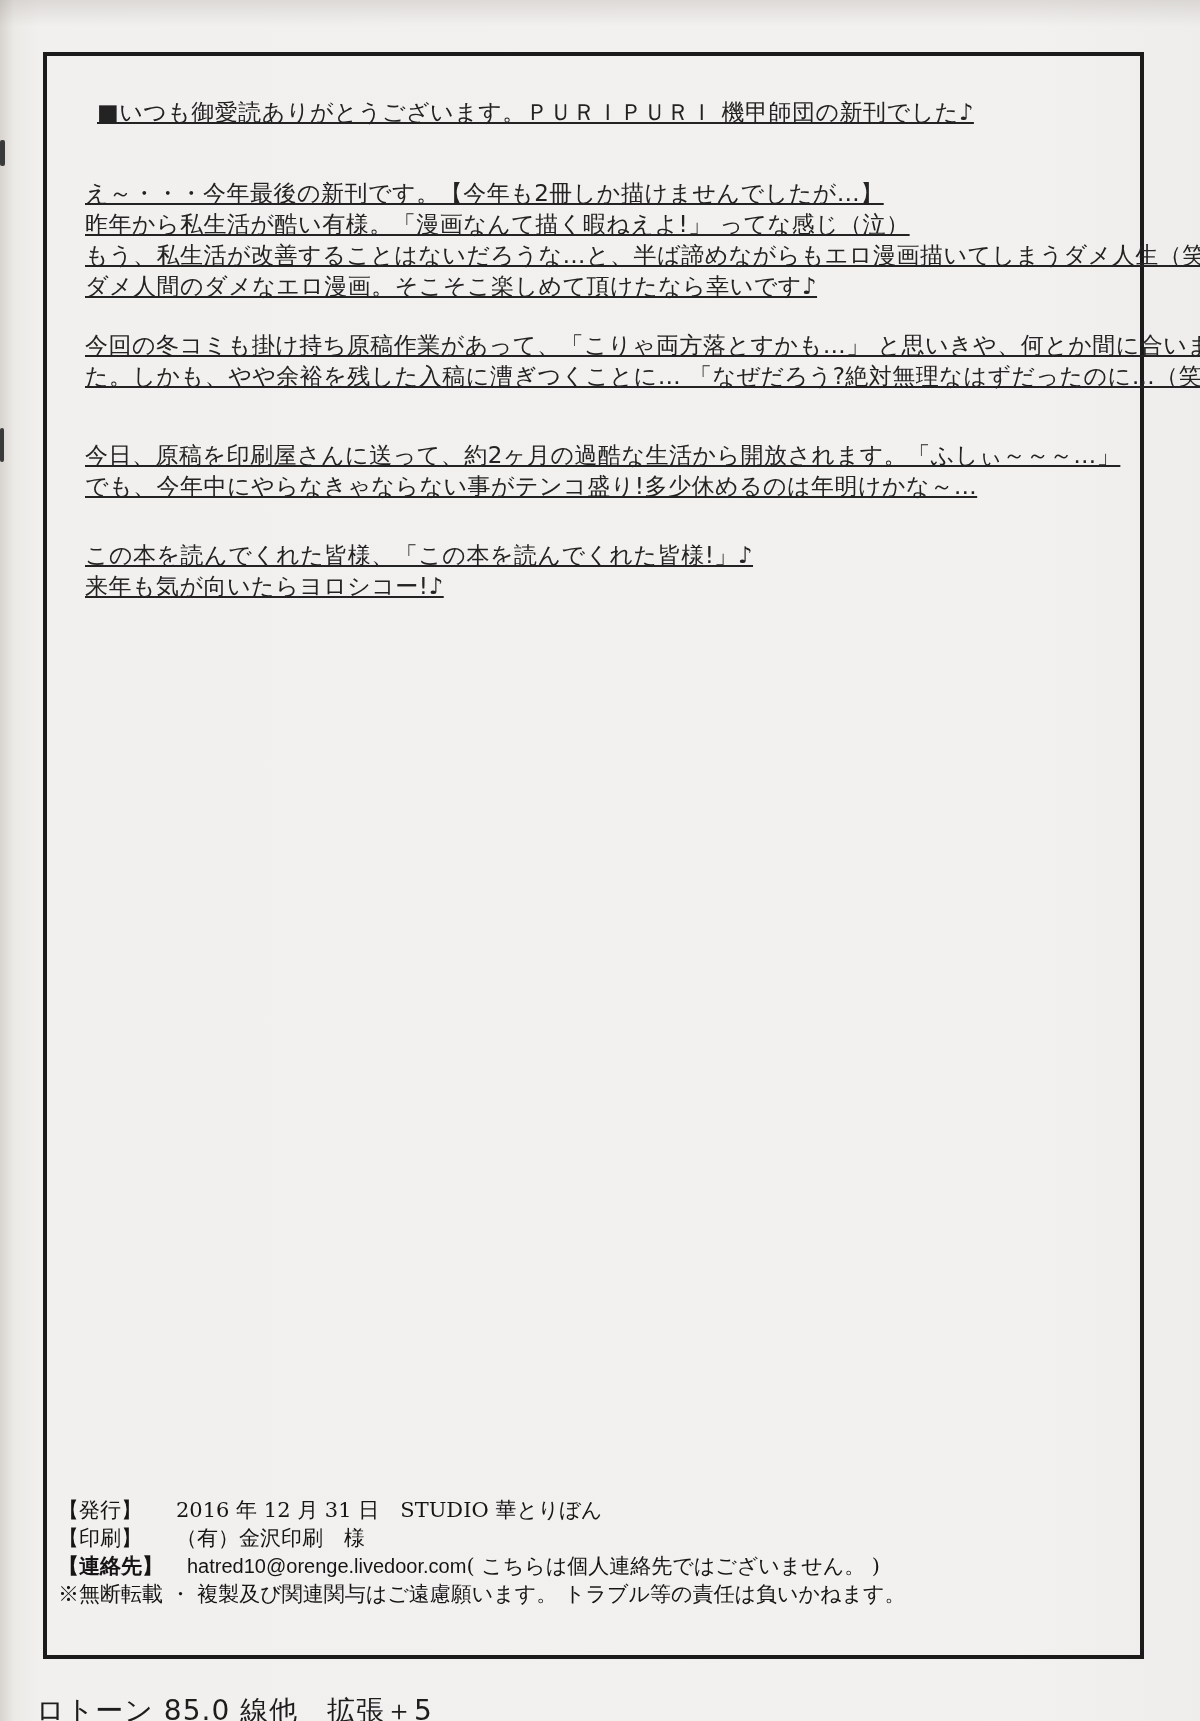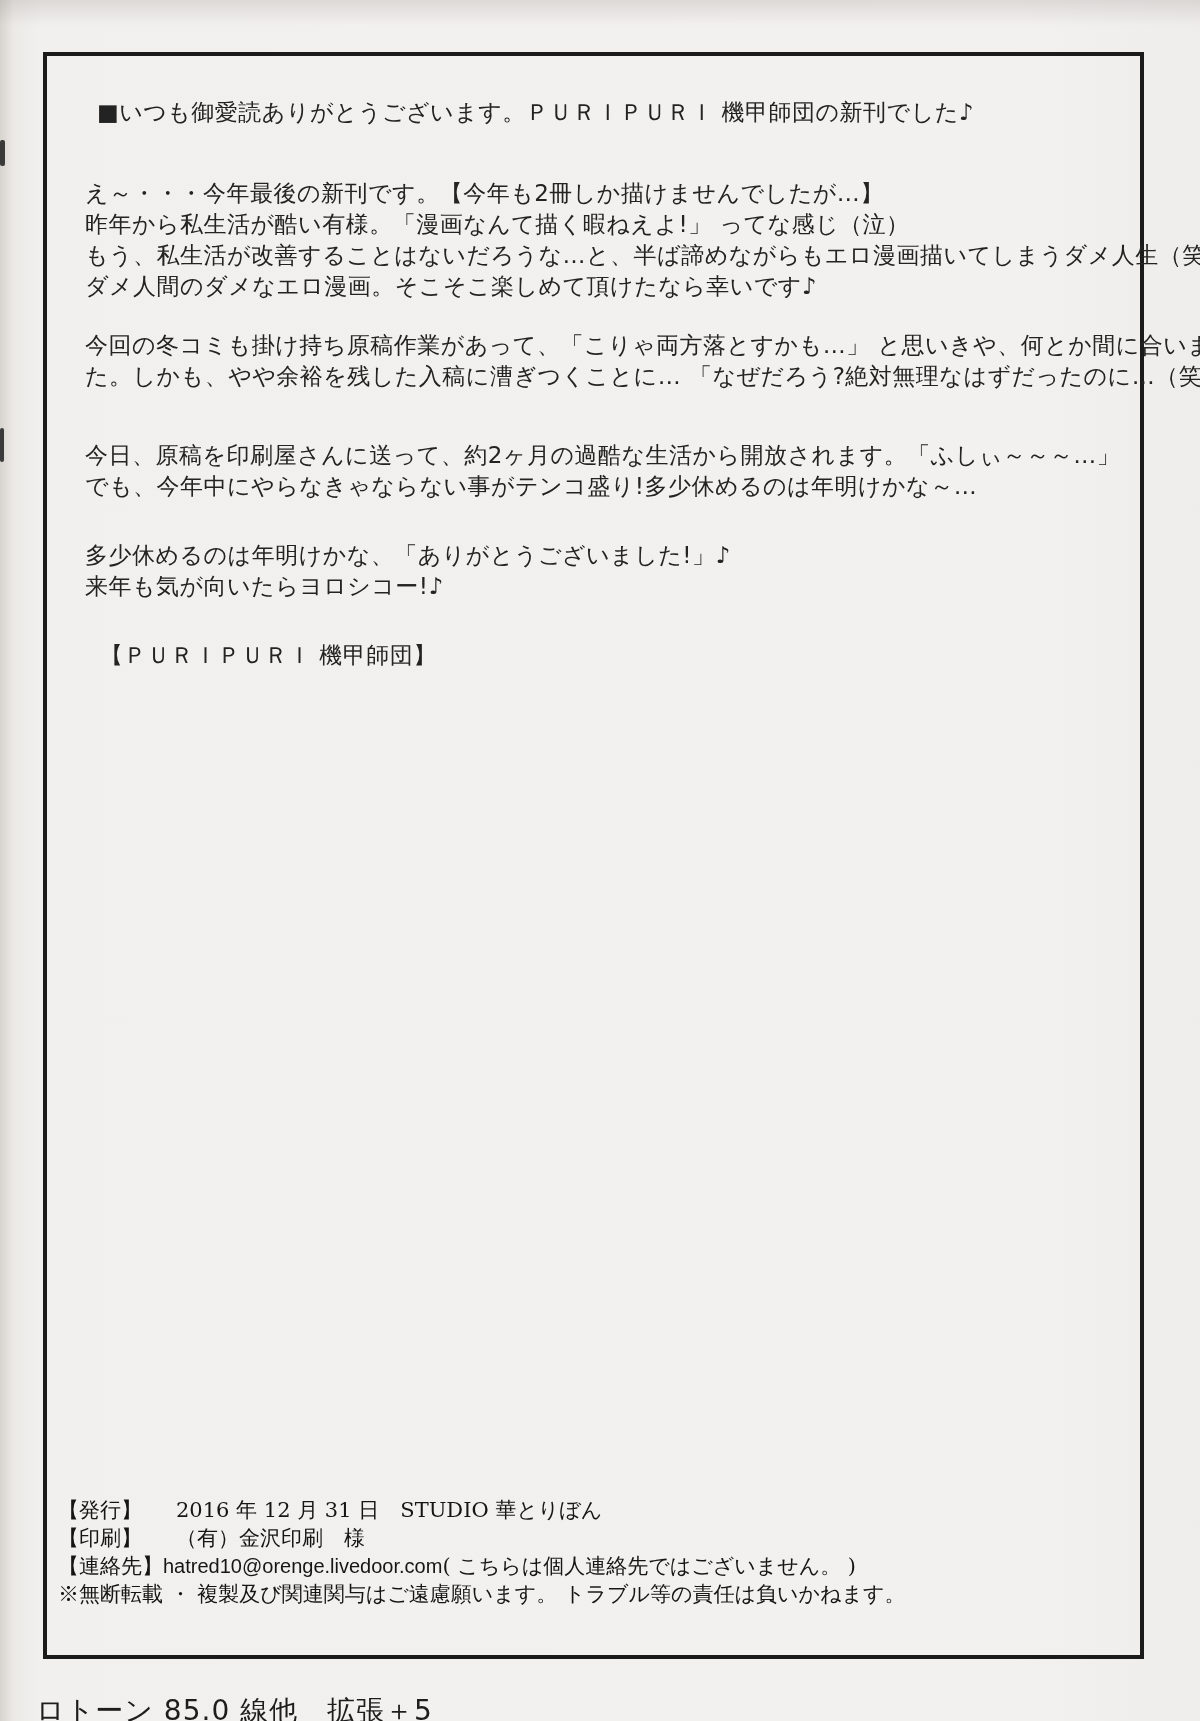--- a/index.html
+++ b/index.html
@@ -42,20 +42,21 @@
     border: 4px solid #1b1b1b;
     background: transparent;
   }
   .hand {
     position: absolute;
     font-size: 23px;
     line-height: 31px;
     letter-spacing: 0.5px;
     color: #232323;
     white-space: nowrap;
+    text-decoration: underline;
   }
   .intro      { left: 97px;  top: 97px;  }
   .p-yearend  { left: 85px;  top: 178px; }
   .p-fuyucomi { left: 85px;  top: 330px; }
   .p-finished { left: 85px;  top: 440px; }
   .p-thanks   { left: 85px;  top: 540px; }
   .p-signoff  { left: 85px;  top: 640px; }
   .p-signoff .line-indent { padding-left: 15px; }
   .colophon {
     position: absolute;
@@ -63,21 +64,21 @@
     top: 1496px;
     font-family: "DejaVu Serif", "Liberation Serif", serif;
     font-size: 21px;
     line-height: 28px;
     color: #151515;
     white-space: nowrap;
   }
   .colophon .row { display: flex; }
   .colophon .lbl { display: inline-block; }
   .colophon .lbl-fixed { width: 118px; }
-  .colophon .lbl-contact { margin-right: 0; }
+  .colophon .lbl-contact { margin-right: 24px; font-weight: bold; }
   .mono {
     font-family: Liberation Sans, sans-serif;
     font-size: 20px;
   }
   .print-note {
     position: absolute;
     left: 36px;
     top: 1660px;
     font-size: 28px;
     letter-spacing: 1px;
@@ -111,26 +112,25 @@
     <div>今回の冬コミも掛け持ち原稿作業があって、「こりゃ両方落とすかも…」 と思いきや、何とか間に合いまし</div>
     <div>た。しかも、やや余裕を残した入稿に漕ぎつくことに… 「なぜだろう?絶対無理なはずだったのに…（笑）</div>
   </div>
 
   <div class="hand p-finished">
     <div>今日、原稿を印刷屋さんに送って、約2ヶ月の過酷な生活から開放されます。「ふしぃ～～～…」</div>
     <div>でも、今年中にやらなきゃならない事がテンコ盛り!多少休めるのは年明けかな～…</div>
   </div>
 
   <div class="hand p-thanks">
-    <div>多少休めるのは年明けかな、「ありがとうございました!」♪</div>
+    <div>この本を読んでくれた皆様、「この本を読んでくれた皆様!」♪</div>
     <div>来年も気が向いたらヨロシコー!♪</div>
   </div>
 
   <div class="hand p-signoff">
-    <div class="line-indent">【ＰＵＲＩＰＵＲＩ 機甲師団】</div>
   </div>
 
   <div class="colophon">
     <div class="row">
       <span class="lbl lbl-fixed">【発行】</span>
       <span>2016 年 12 月 31 日　STUDIO 華とりぼん</span>
     </div>
     <div class="row">
       <span class="lbl lbl-fixed">【印刷】</span>
       <span>（有）金沢印刷　様</span>

